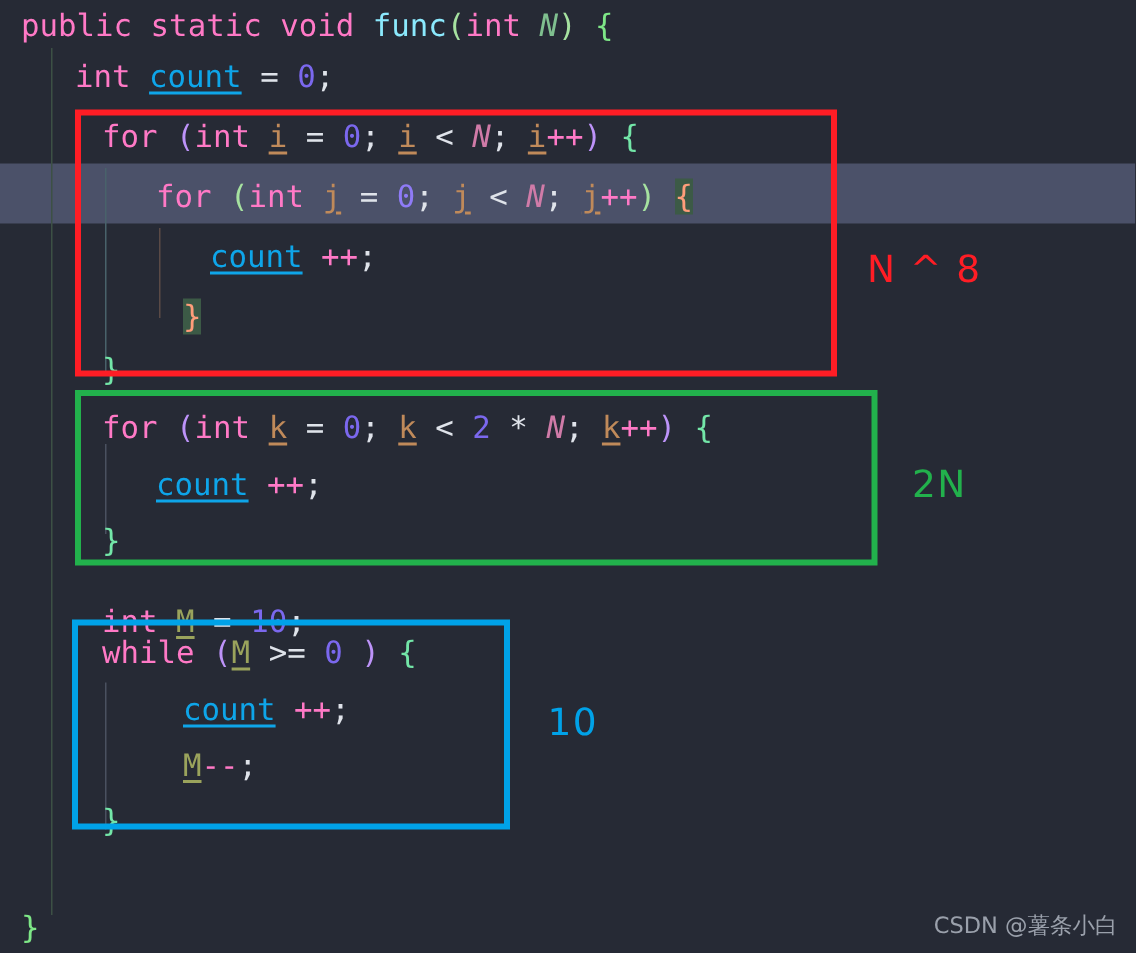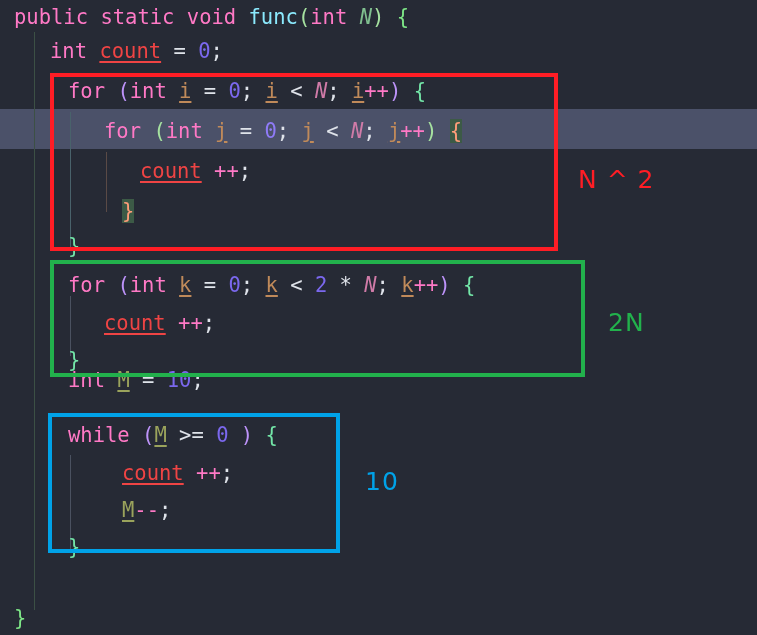--- a/index.html
+++ b/index.html
@@ -51,21 +51,21 @@
 
   
   .kw      { color: #ff79c6; }            
   .typ     { color: #8be9fd; }            
   .par     { color: #a6e2a0; }            
   .par2    { color: #bd93f9; }            
   .brace   { color: #7ee787; }            
   .braceA  { color: #73e6a8; }
   .num     { color: #7b68ee; }            
   .numi    { color: #8f7bf7; }
-  .var     { color: #ef4444; text-decoration: underline; text-underline-offset: 3px; }
+  .var     { color: #0ea5e9; text-decoration: underline; text-underline-offset: 3px; }
   .varB    { color: #c08a5a; text-decoration: underline; text-underline-offset: 3px; }
   .varM    { color: #9aa35c; text-decoration: underline; text-underline-offset: 3px; }
   .param   { color: #7fbf8f; font-style: italic; }
   .paramp  { color: #d07ba8; font-style: italic; }
   .op      { color: #dfe3ea; }            
   .opp     { color: #ff79c6; }            
   .mth     { color: #50c878; }            
   .fld     { color: #bd93f9; font-style: italic; } 
   .plain   { color: #dfe3ea; }
   .bmatch  { background: #3c5a46; color: #ff9d7a; }
@@ -133,39 +133,40 @@
   <div class="code-line" id="line-l6" style="top:191px;left:122px;"><span class="bmatch">}</span></div>
 
   <div class="code-line" id="line-l7" style="top:226px;left:68px;"><span class="braceA">}</span></div>
 
   <div class="code-line" id="line-l8" style="top:265px;left:68px;"><span class="kw">for</span><span class="plain"> </span><span class="par2">(</span><span class="kw">int</span><span class="plain"> </span><span class="varB">k</span><span class="plain"> </span><span class="op">=</span><span class="plain"> </span><span class="num">0</span><span class="op">;</span><span class="plain"> </span><span class="varB">k</span><span class="plain"> </span><span class="op">&lt;</span><span class="plain"> </span><span class="num">2</span><span class="plain"> </span><span class="op">*</span><span class="plain"> </span><span class="paramp">N</span><span class="op">;</span><span class="plain"> </span><span class="varB">k</span><span class="opp">++</span><span class="par2">)</span><span class="plain"> </span><span class="braceA">{</span></div>
 
   <div class="code-line" id="line-l9" style="top:303px;left:104px;"><span class="var">count</span><span class="plain"> </span><span class="opp">++</span><span class="op">;</span></div>
 
   <div class="code-line" id="line-l10" style="top:340px;left:68px;"><span class="braceA">}</span></div>
 
-  <div class="code-line" id="line-l11" style="top:360px;left:68px;"><span class="kw">int</span><span class="plain"> </span><span class="varM">M</span><span class="plain"> </span><span class="op">=</span><span class="plain"> </span><span class="num">10</span><span class="op">;</span></div>
+  <div class="code-line" id="line-l11" style="top:394px;left:68px;"><span class="kw">int</span><span class="plain"> </span><span class="varM">M</span><span class="plain"> </span><span class="op">=</span><span class="plain"> </span><span class="num">10</span><span class="op">;</span></div>
 
   <div class="code-line" id="line-l12" style="top:415px;left:68px;"><span class="kw">while</span><span class="plain"> </span><span class="par2">(</span><span class="varM">M</span><span class="plain"> </span><span class="op">&gt;=</span><span class="plain"> </span><span class="num">0</span><span class="plain"> </span><span class="par2">)</span><span class="plain"> </span><span class="braceA">{</span></div>
 
   <div class="code-line" id="line-l13" style="top:453px;left:122px;"><span class="var">count</span><span class="plain"> </span><span class="opp">++</span><span class="op">;</span></div>
 
   <div class="code-line" id="line-l14" style="top:490px;left:122px;"><span class="varM">M</span><span class="opp">--</span><span class="op">;</span></div>
 
   <div class="code-line" id="line-l15" style="top:527px;left:68px;"><span class="braceA">}</span></div>
 
 
   <div class="code-line" id="line-l17" style="top:598px;left:14px;"><span class="brace">}</span></div>
 
   <div class="anno-box box-red" style="left:50px;top:73px;width:508px;height:178px;"></div>
 
   <div class="anno-box box-green" style="left:50px;top:260px;width:535px;height:117px;"></div>
 
   <div class="anno-box box-blue" style="left:48px;top:413px;width:292px;height:140px;"></div>
 
-  <div class="anno-label lbl-red" style="left:578px;top:165px;">N ^ 2</div>
+  <div class="anno-label lbl-red" style="left:578px;top:165px;">N ^ 8</div>
 
   <div class="anno-label lbl-green" style="left:608px;top:308px;">2N</div>
 
   <div class="anno-label lbl-blue" style="left:365px;top:467px;">10</div>
 
+  <div class="watermark">CSDN @薯条小白</div>
 
 </div>
 
 </body></html>

